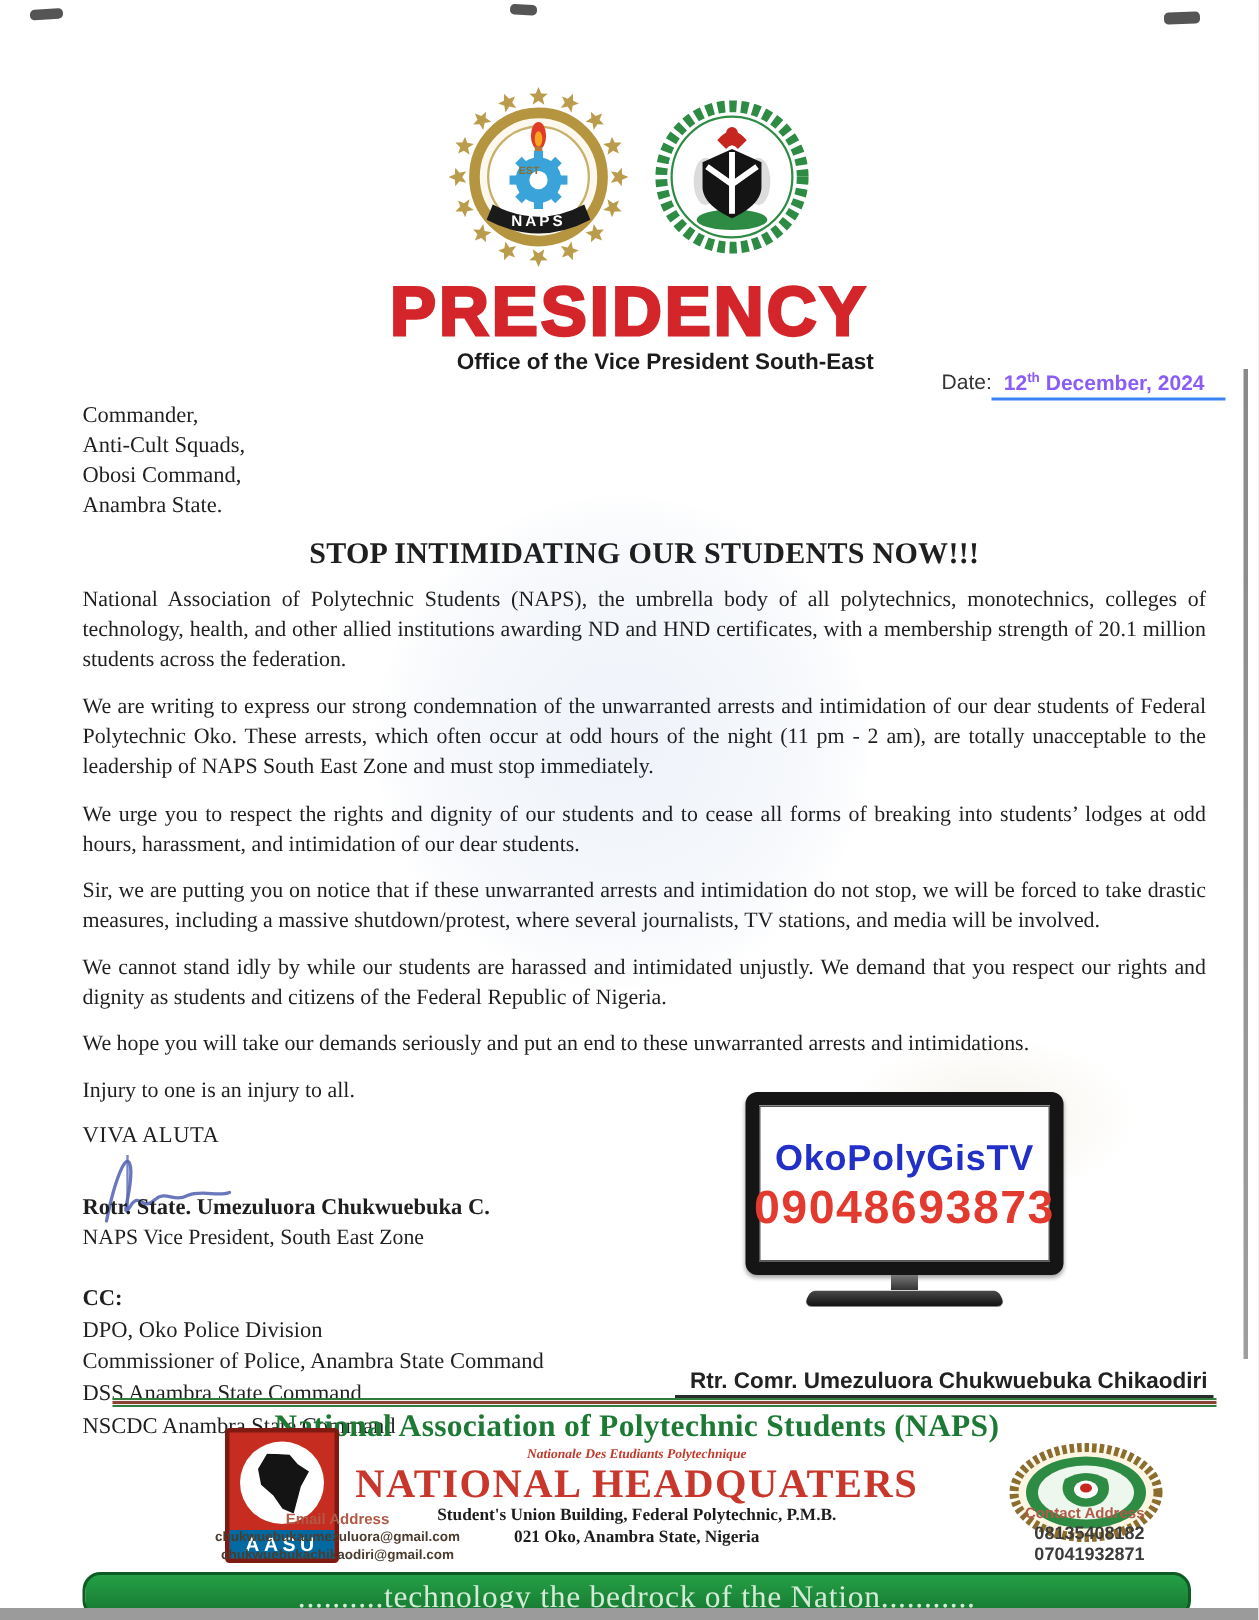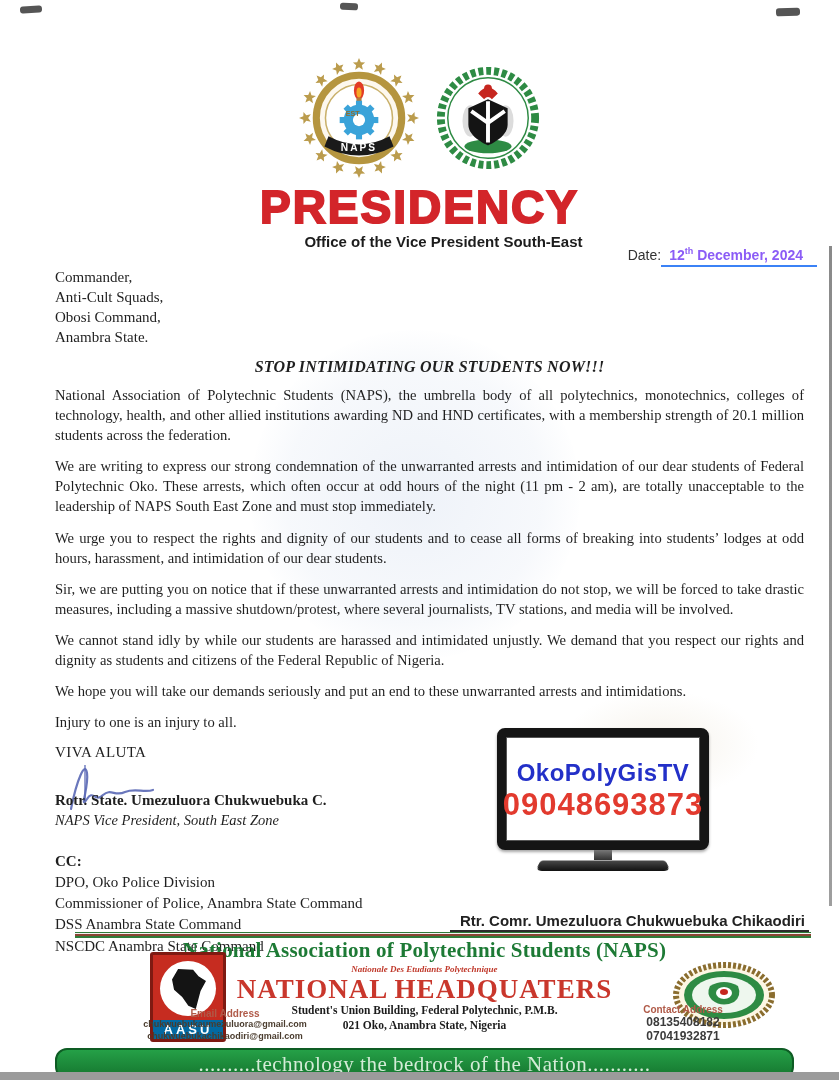--- a/index.html
+++ b/index.html
@@ -48,28 +48,28 @@
   .date-line { position: absolute; top: 246px; right: 22px;
     font-family: "Liberation Sans", "DejaVu Sans", sans-serif; font-size: 14px; color: #333; }
   .date-line .date-value {
     font-weight: bold; color: #8b5cf6; border-bottom: 2px solid #3b82f6;
     padding: 0 14px 2px 8px; margin-left: 0; }
   .date-line sup { font-size: 9px; }
 
   
   .letter { position: absolute; top: 268px; left: 55px; width: 749px; }
   .recipient { font-size: 15px; line-height: 1.33; }
-  .subject { text-align: center; font-weight: bold; font-size: 16px; margin: 10px 0 9px 0; letter-spacing: .2px; font-style: italic; }
+  .subject { text-align: center; font-weight: bold; font-size: 20px; margin: 10px 0 9px 0; letter-spacing: .2px; }
   .para { font-size: 14.6px; line-height: 1.38; text-align: justify; margin-bottom: 11px; }
   .slogan-line { font-size: 15px; margin-top: 4px; letter-spacing: .4px; }
 
   .sig-block { position: relative; height: 62px; margin-top: 2px; }
   .sig-svg { position: absolute; left: 6px; top: -8px; }
   .sig-name { font-weight: bold; font-size: 15px; position: absolute; bottom: 16px; }
-  .sig-title { font-size: 14.5px; position: absolute; bottom: -4px; font-style: italic; }
+  .sig-title { font-size: 14.5px; position: absolute; bottom: -4px; }
 
   .cc-block { margin-top: 26px; font-size: 15px; line-height: 1.42; }
   .cc-label { font-weight: bold; }
 
   
   .tv { position: absolute; left: 497px; top: 728px; width: 212px; text-align: center; z-index: 5; }
   .tv-screen {
     width: 212px; height: 122px; background: #ffffff;
     border: 9px solid #151515; border-radius: 8px;
     box-shadow: inset 0 0 0 1px #555, 0 2px 3px rgba(0,0,0,.35);
@@ -93,21 +93,21 @@
       #2f7d3a 0 1.5px, #f2f2f2 1.5px 2px, #8a4433 2px 4px, #f2f2f2 4px 4.5px, #2f7d3a 4.5px 6px); }
 
   
   .footer { position: absolute; top: 938px; left: 55px; width: 739px; text-align: center; }
   .footer-org { color: #1d7a35; font-weight: bold; font-size: 21px; letter-spacing: .2px; }
   .footer-fr { color: #c0392b; font-style: italic; font-weight: bold; font-size: 9px; margin-top: 1px; }
   .footer-hq { color: #c9372c; font-weight: bold; font-size: 27px; letter-spacing: 1px; line-height: 1.05; margin-top: 1px; }
   .footer-addr { font-weight: bold; font-size: 11.5px; color: #1c1c1c; line-height: 1.25; }
 
   .email-block { position: absolute; left: 55px; top: 70px; width: 230px; text-align: center; }
-  .contact-block { position: absolute; left: 548px; top: 66px; width: 160px; text-align: center; }
+  .contact-block { position: absolute; left: 548px; top: 66px; width: 160px; text-align: right; }
   .mini-label { color: #b05a48; font-weight: bold; font-size: 10px;
     font-family: "Liberation Sans", "DejaVu Sans", sans-serif; }
   .email-line { font-size: 9px; color: #4a3c2e; font-weight: bold; line-height: 1.3;
     font-family: "Liberation Sans", "DejaVu Sans", sans-serif; }
   .phone-line { font-size: 12px; color: #3b3b3b; font-weight: bold; line-height: 1.2;
     font-family: "Liberation Sans", "DejaVu Sans", sans-serif; }
 
   .green-banner { margin-top: 16px; height: 31px; line-height: 29px;
     background: linear-gradient(#25a047, #15762f);
     border: 2px solid #0e5c24; border-radius: 12px;

